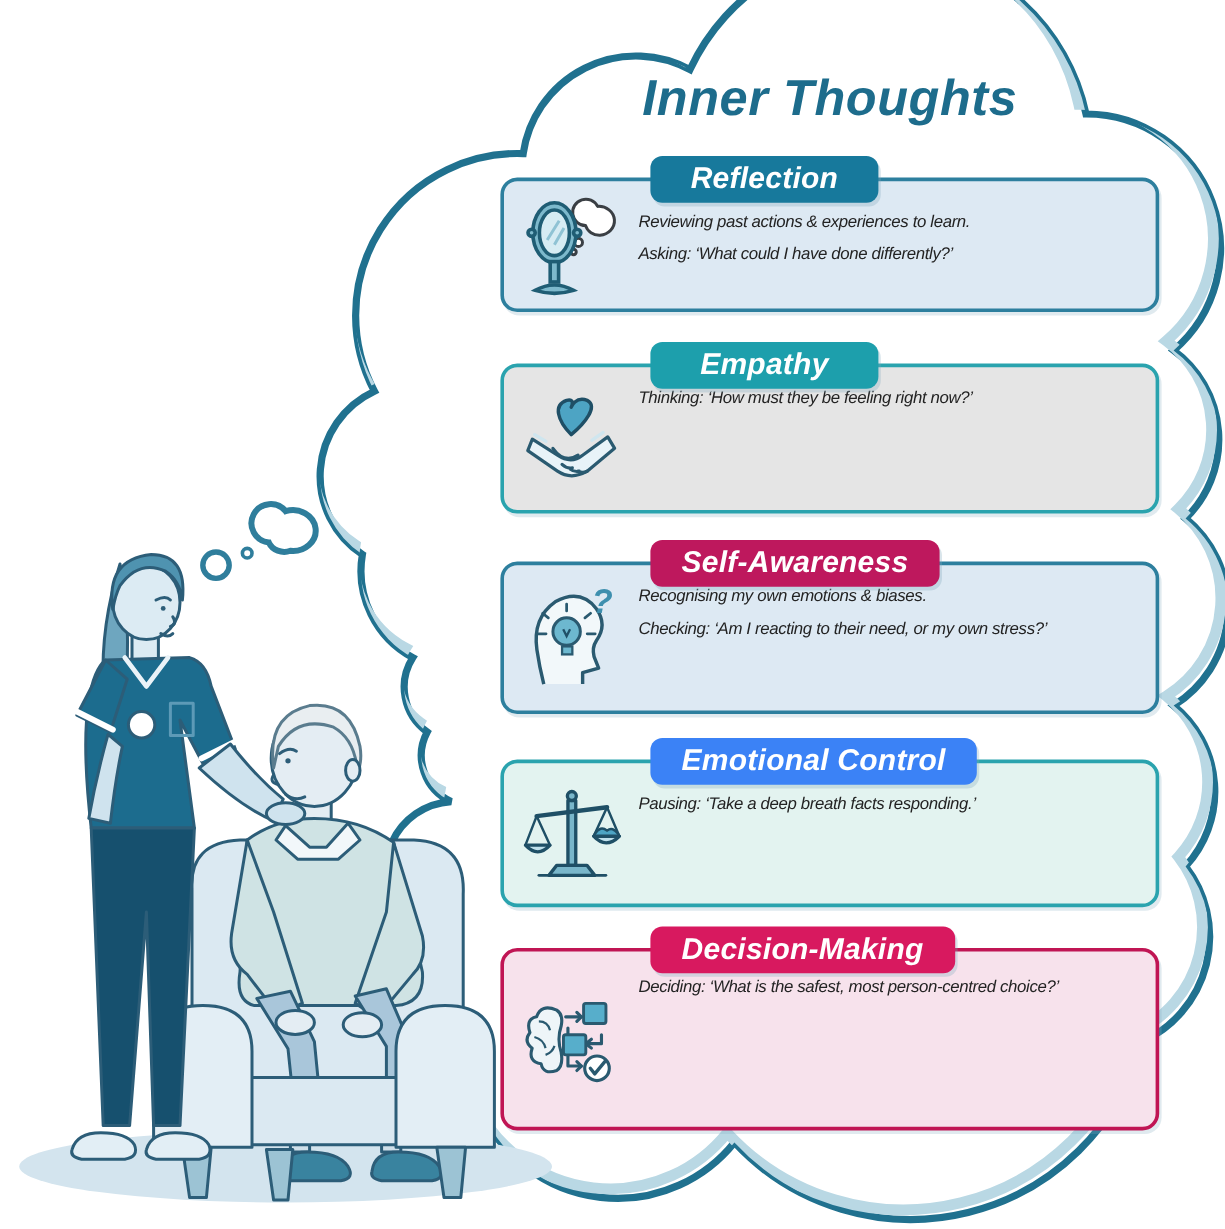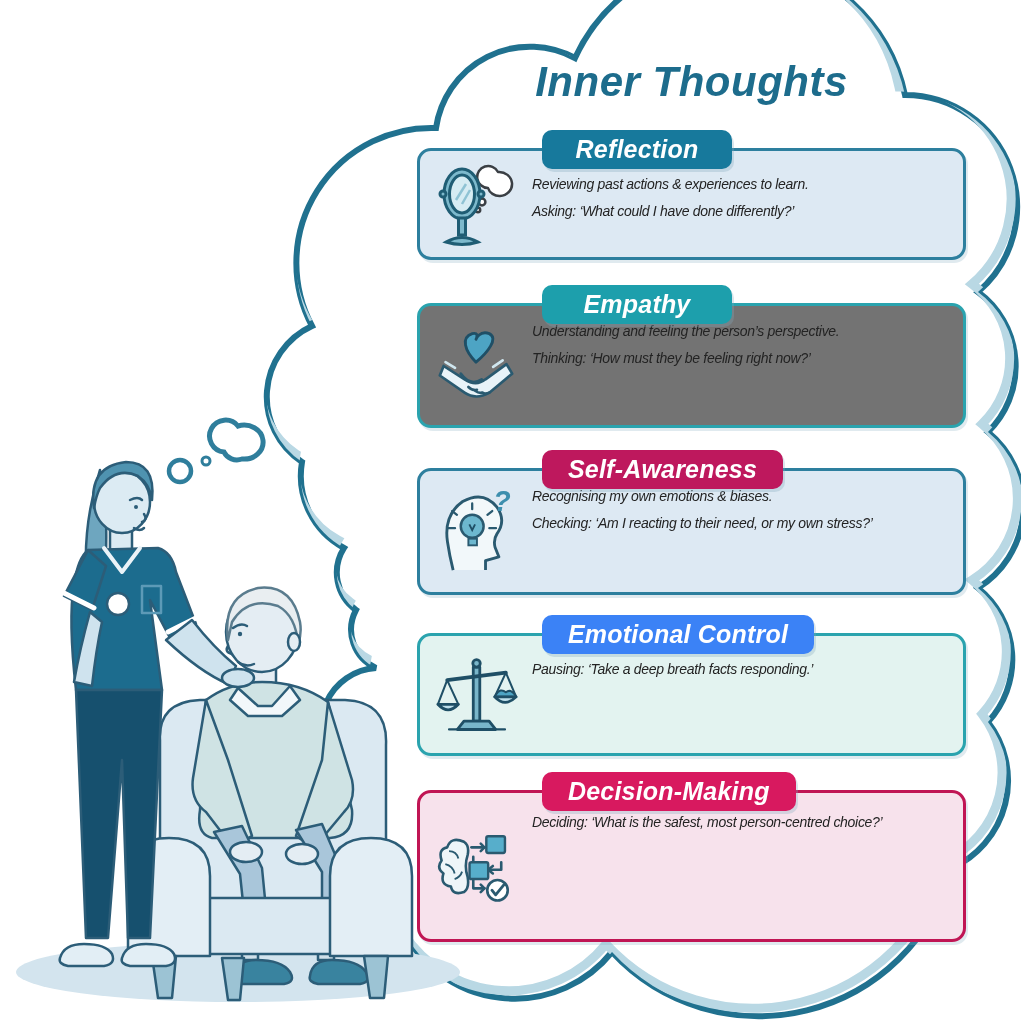--- a/index.html
+++ b/index.html
@@ -156,35 +156,34 @@
             <path d="M 10 84 q 16 -9 32 0 q -16 5 -32 0 Z" fill="#7db9cc"></path>
           </g>
         </svg>
       </div>
       <div class="body">
         <p>Reviewing past actions &amp; experiences to learn.</p>
         <p>Asking: ‘What could I have done differently?’</p>
       </div>
     </section>
 
-    <section class="card c1" style="background: #737373; border-color: rgb(42, 163, 174);">
+    <section class="card c1" style="background: #e5e5e5; border-color: rgb(42, 163, 174);">
       <div class="pill" style="background: rgb(29, 159, 172);">Empathy</div>
       <div class="icon">
         <svg viewBox="0 0 84 88" width="80" height="84">
           <path d="M 42 40 C 30 28 26 14 38 10 C 46 8 42 16 42 16 C 42 16 46 6 56 10 C 66 15 54 30 42 40 Z" fill="#4da4c4" stroke="#1f4f66" stroke-width="3" stroke-linejoin="round"></path>
           <g stroke="#2a5a70" stroke-width="2.8" stroke-linejoin="round" stroke-linecap="round">
             <path d="M 8 44 L 30 58 Q 42 66 52 58 L 74 42 L 80 52 L 56 72 Q 42 80 30 72 L 4 54 Z" fill="#e8f3f8"></path>
             <path d="M 26 52 q 10 14 22 6" fill="none"></path>
             <path d="M 34 66 q 4 4 9 3 M 41 70 q 4 3 8 2 M 48 72 q 4 2 8 0" fill="none"></path>
             <path d="M 10 40 l 10 6 M 70 38 l -10 7" fill="none" stroke="#cfe6ef"></path>
           </g>
         </svg>
       </div>
       <div class="body">
-        <p>Understanding and feeling the person’s perspective.</p>
         <p>Thinking: ‘How must they be feeling right now?’</p>
       </div>
     </section>
 
     <section class="card c2" style="background: rgb(221, 233, 243); border-color: rgb(45, 127, 158);">
       <div class="pill" style="background: #be185d;">Self-Awareness</div>
       <div class="icon">
         <svg viewBox="0 0 84 96" width="80" height="92">
           <path d="M 18 88 Q 14 72 12 58 Q 8 30 28 16 Q 50 4 64 22 Q 74 36 64 50 Q 60 56 62 64 L 66 74 L 52 78 L 52 88" fill="#f2f8fa" stroke="#2a5a70" stroke-width="3" stroke-linejoin="round" fill-rule="evenodd"></path>
           <circle cx="38" cy="42" r="12" fill="#6db8cf" stroke="#2a5a70" stroke-width="2.6"></circle>

